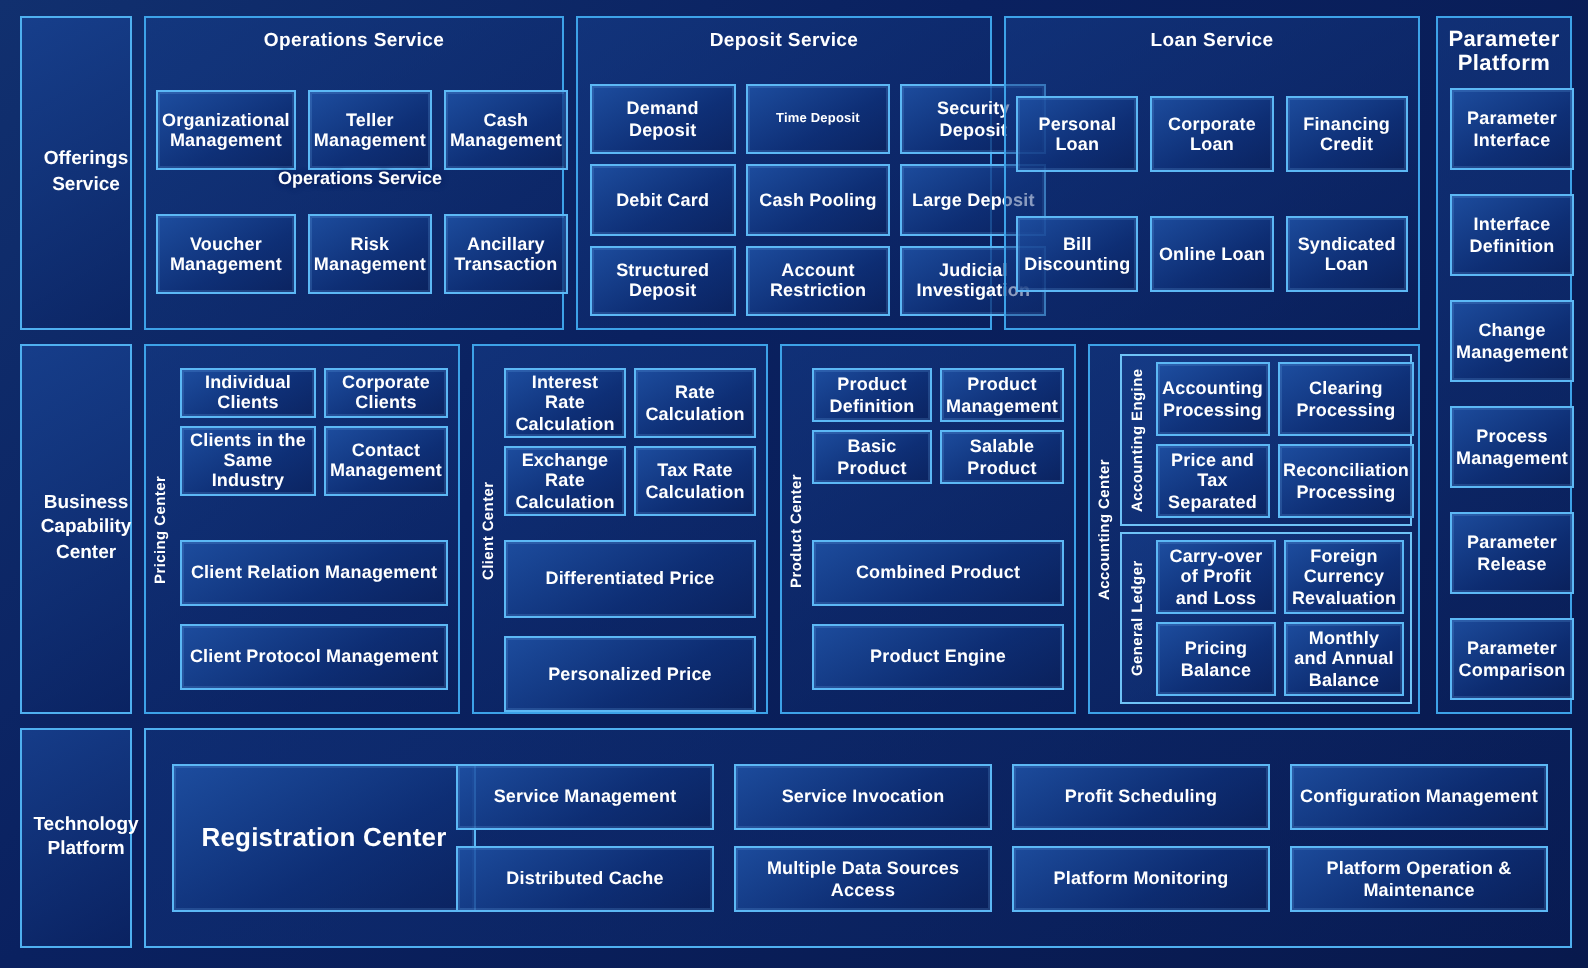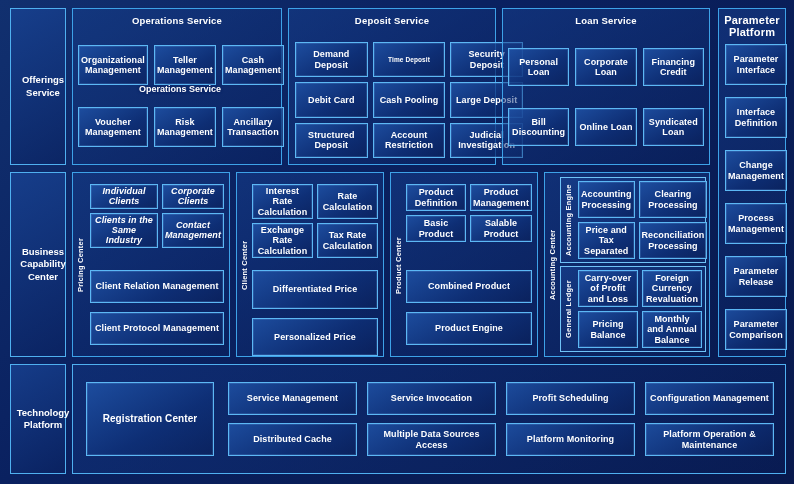--- a/index.html
+++ b/index.html
@@ -145,21 +145,21 @@
     <div class="leaf">Interface Definition</div>
     <div class="leaf">Change Management</div>
     <div class="leaf">Process Management</div>
     <div class="leaf">Parameter Release</div>
     <div class="leaf">Parameter Comparison</div>
   </div>
 
   <div class="panel" style="left:72px;top:172px;width:158px;height:185px;"></div>
   <div class="vlabel" style="left:74px;top:210px;width:12px;height:110px;">Pricing Center</div>
   <div class="grid" style="left:90px;top:184px;width:134px;height:58px;
-       grid-template-columns:1.15fr 1fr;grid-template-rows:1fr 1fr;gap:4px;font-style:italic;">
+       grid-template-columns:1.15fr 1fr;grid-template-rows:1fr 1fr;gap:4px;">
     <div class="leaf">Individual Clients</div>
     <div class="leaf">Corporate Clients</div>
     <div class="leaf">Clients in the Same Industry</div>
     <div class="leaf">Contact Management</div>
   </div>
   <div class="grid" style="left:90px;top:270px;width:134px;height:75px;
        grid-template-columns:1fr;grid-template-rows:1fr 1fr;gap:9px;">
     <div class="leaf">Client Relation Management</div>
     <div class="leaf">Client Protocol Management</div>
   </div>
@@ -212,21 +212,21 @@
   <div class="grid" style="left:578px;top:270px;width:124px;height:78px;
        grid-template-columns:1fr 1fr;grid-template-rows:1fr 1fr;gap:4px;">
     <div class="leaf">Carry-over of Profit and Loss</div>
     <div class="leaf">Foreign Currency Revaluation</div>
     <div class="leaf">Pricing Balance</div>
     <div class="leaf">Monthly and Annual Balance</div>
   </div>
 
   <div class="band" style="left:72px;top:364px;width:714px;height:110px;"></div>
 
-  <div class="leaf" style="position:absolute;left:86px;top:382px;width:128px;height:74px;font-size:10px;">Registration Center</div>
+  <div class="leaf" style="position:absolute;left:86px;top:382px;width:152px;height:74px;font-size:13px;">Registration Center</div>
 
   <div class="grid" style="left:228px;top:382px;width:546px;height:74px;
        grid-template-columns:repeat(4,1fr);grid-template-rows:1fr 1fr;gap:8px 10px;">
     <div class="leaf">Service Management</div>
     <div class="leaf">Service Invocation</div>
     <div class="leaf">Profit Scheduling</div>
     <div class="leaf">Configuration Management</div>
     <div class="leaf">Distributed Cache</div>
     <div class="leaf">Multiple Data Sources Access</div>
     <div class="leaf">Platform Monitoring</div>

